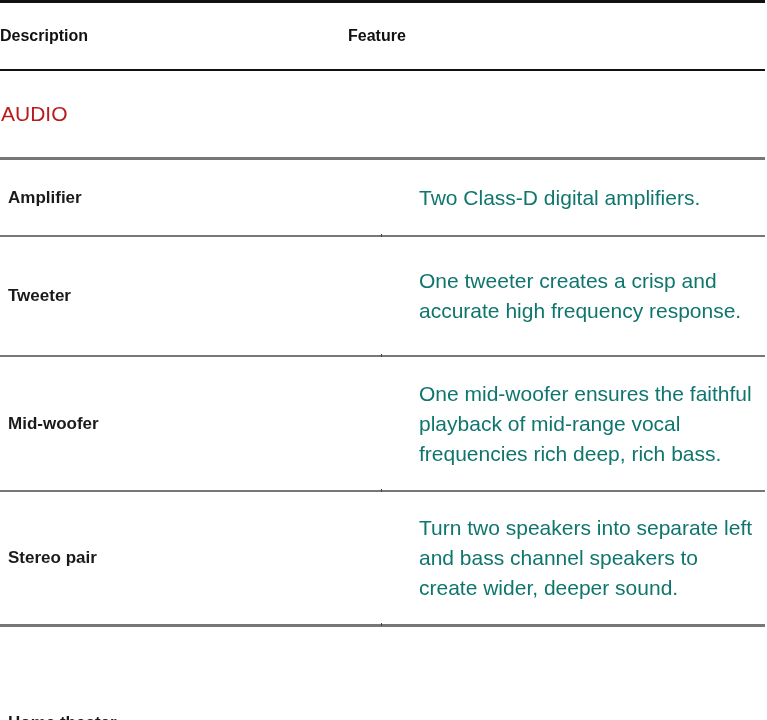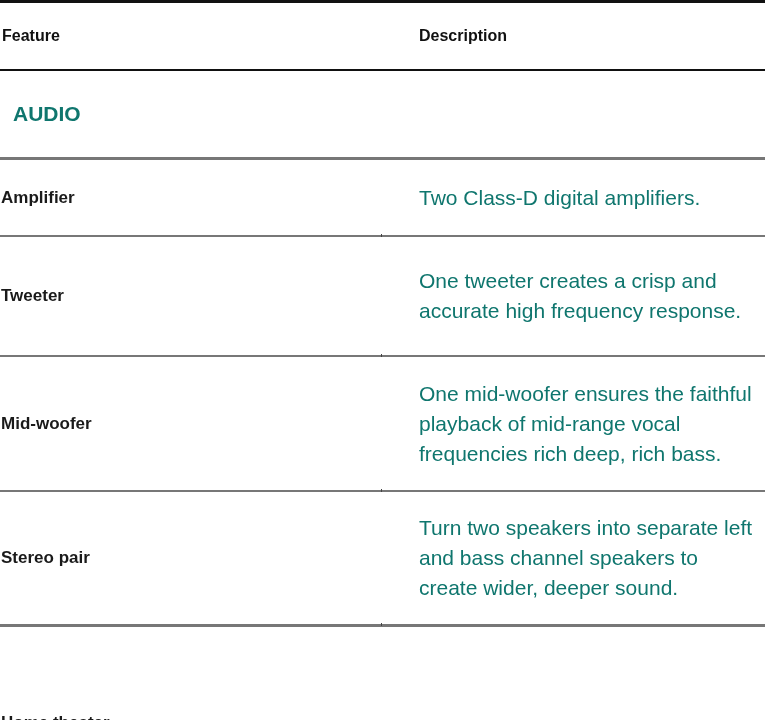--- a/index.html
+++ b/index.html
@@ -3,33 +3,33 @@
   <meta charset="utf-8">
   <style>
     html, body { margin: 0; padding: 0; background: #ffffff; }
     body { width: 767px; height: 720px; overflow: hidden; font-family: "Liberation Sans", sans-serif; color: #222222; }
     .spec-table { position: relative; width: 765px; border-top: 3px solid #111111; }
     .head-row { display: flex; height: 66px; border-bottom: 2px solid #111111; align-items: center; }
     .head-cell { font-weight: bold; font-size: 16px; color: #111111; }
     .head-feature { width: 419px; padding-left: 2px; box-sizing: border-box; }
     .head-desc { flex: 1; }
     .section-row { height: 86px; display: flex; align-items: center; border-bottom: 3px solid #777777; }
-    .section-title { font-size: 21px; color: #0f766e; padding-left: 13px; font-weight: bold; }
+    .section-title { font-size: 21px; color: #b91c1c; padding-left: 1px; }
     .row { display: flex; align-items: center; border-bottom: 2px solid #777777; box-sizing: border-box; position: relative; }
     .row::after { content: ""; position: absolute; left: 381px; bottom: -2px; width: 1px; height: 3px; background: #444444; }
-    .cell-feature { width: 419px; padding-left: 1px; box-sizing: border-box; font-weight: bold; font-size: 17px; color: #1a1a1a; }
+    .cell-feature { width: 419px; padding-left: 8px; box-sizing: border-box; font-weight: bold; font-size: 17px; color: #1a1a1a; }
     .cell-desc { flex: 1; font-size: 21px; line-height: 30px; color: #0f766e; padding-right: 10px; }
   </style>
 </head>
 <body>
 
 <div class="spec-table">
   <div class="head-row">
+    <div class="head-cell head-desc">Description</div>
     <div class="head-cell head-feature">Feature</div>
-    <div class="head-cell head-desc">Description</div>
   </div>
   <div class="section-row">
     <div class="section-title">AUDIO</div>
   </div>
 
   <div class="row" style="height:77px;">
     <div class="cell-feature">Amplifier</div>
     <div class="cell-desc">Two Class-D digital amplifiers.</div>
   </div>
   <div class="row" style="height:120px;">

